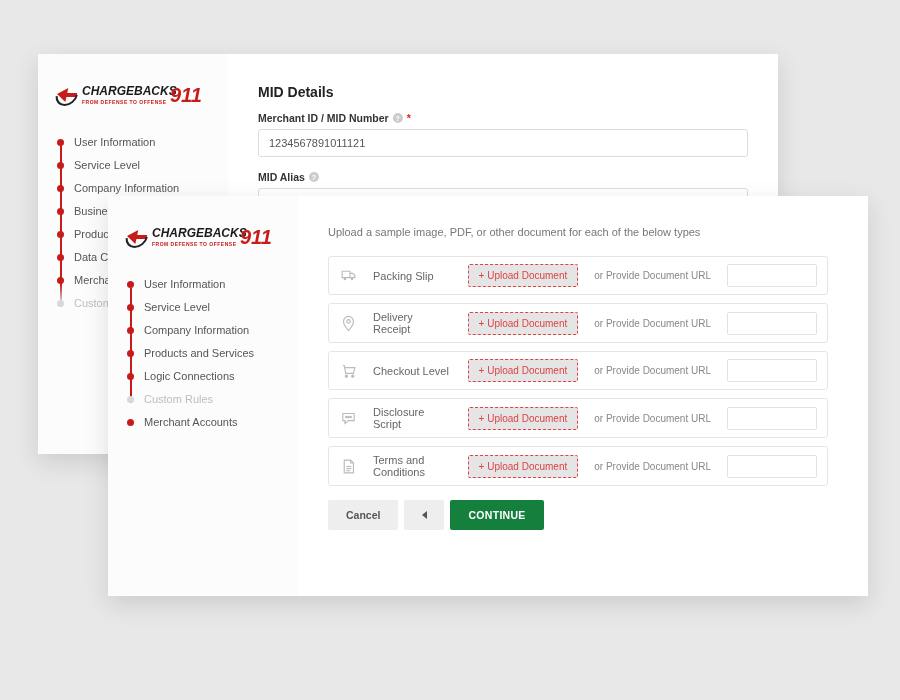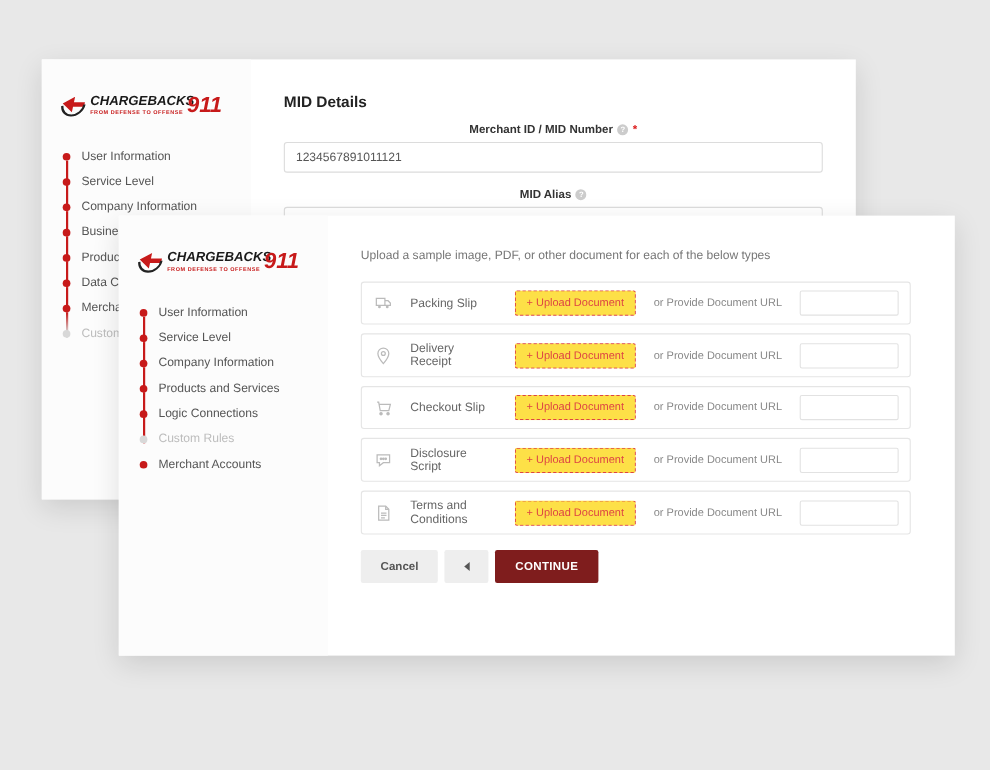--- a/index.html
+++ b/index.html
@@ -94,21 +94,20 @@
   }
 
   .field-label {
     font-size: 10.5px;
     font-weight: 700;
     color: #333;
     margin-bottom: 5px;
     display: flex;
     align-items: center;
     gap: 4px;
-    justify-content: center;
   }
   .help-icon {
     width: 10px; height: 10px; border-radius: 50%;
     background: #ccc; color: #fff;
     font-size: 7px; font-weight: 700;
     display: inline-flex; align-items: center; justify-content: center;
   }
   .req { color: #d22; font-weight: 700; }
   .text-input {
     width: 100%;
@@ -138,21 +137,21 @@
   }
   .row-icon svg { width: 17px; height: 17px; }
   .row-label {
     flex: 1;
     font-size: 11px;
     color: #666;
   }
   .upload-btn {
     border: 1px dashed #d44;
     color: #d44;
-    background: #fde047;
+    background: #e5e5e5;
     font-size: 10px;
     padding: 5px 10px;
     border-radius: 2px;
     cursor: pointer;
     white-space: nowrap;
   }
   .or-text {
     font-size: 10px;
     color: #888;
     white-space: nowrap;
@@ -175,21 +174,21 @@
     border: none;
     border-radius: 2px;
     font-size: 10.5px;
     font-weight: 700;
     padding: 9px 18px;
     cursor: pointer;
     display: flex; align-items: center; justify-content: center;
   }
   .btn-secondary { background: #eee; color: #555; }
   .btn-back { background: #eee; color: #555; width: 40px; padding: 9px 0; }
-  .btn-primary { background: #7f1d1d; color: #fff; letter-spacing: 0.3px; }
+  .btn-primary { background: #15803d; color: #fff; letter-spacing: 0.3px; }
   .chevron-left {
     width: 0; height: 0;
     border-top: 4px solid transparent;
     border-bottom: 4px solid transparent;
     border-right: 5px solid #555;
   }
 </style>
 </head>
 <body>
 
@@ -285,21 +284,21 @@
           <input class="url-input" style="">
         </div>
         <div class="template-row">
           <span class="row-icon">
             <svg viewBox="0 0 24 24" fill="none" stroke="currentColor" stroke-width="1.6">
               <path d="M4 5h2l2 11h11l2-8H7"></path>
               <circle cx="9" cy="20" r="1.5" fill="currentColor"></circle>
               <circle cx="18" cy="20" r="1.5" fill="currentColor"></circle>
             </svg>
           </span>
-          <span class="row-label">Checkout Slip</span>
+          <span class="row-label">Checkout Level</span>
           <button class="upload-btn">+ Upload Document</button>
           <span class="or-text">or Provide Document URL</span>
           <input class="url-input" style="">
         </div>
         <div class="template-row">
           <span class="row-icon">
             <svg viewBox="0 0 24 24" fill="none" stroke="currentColor" stroke-width="1.6">
               <path d="M4 5h16v10H12l-5 4v-4H4z"></path>
               <circle cx="9" cy="10" r="1" fill="currentColor"></circle>
               <circle cx="12" cy="10" r="1" fill="currentColor"></circle>

